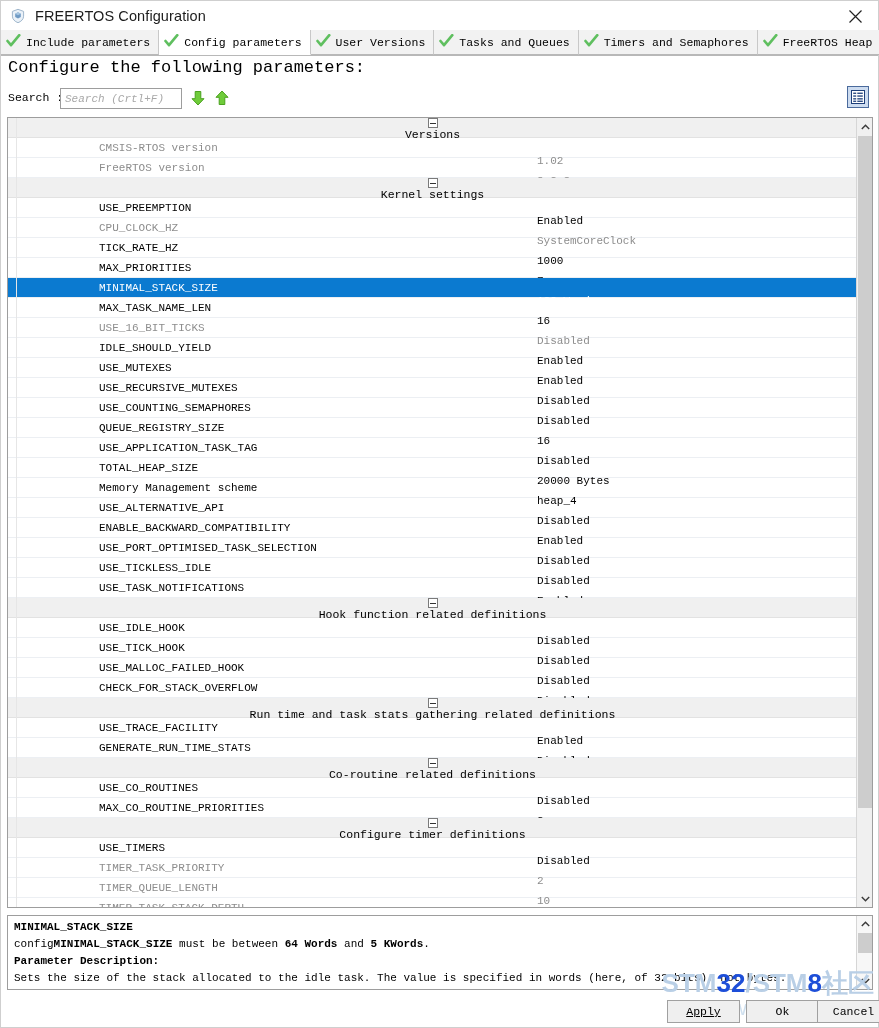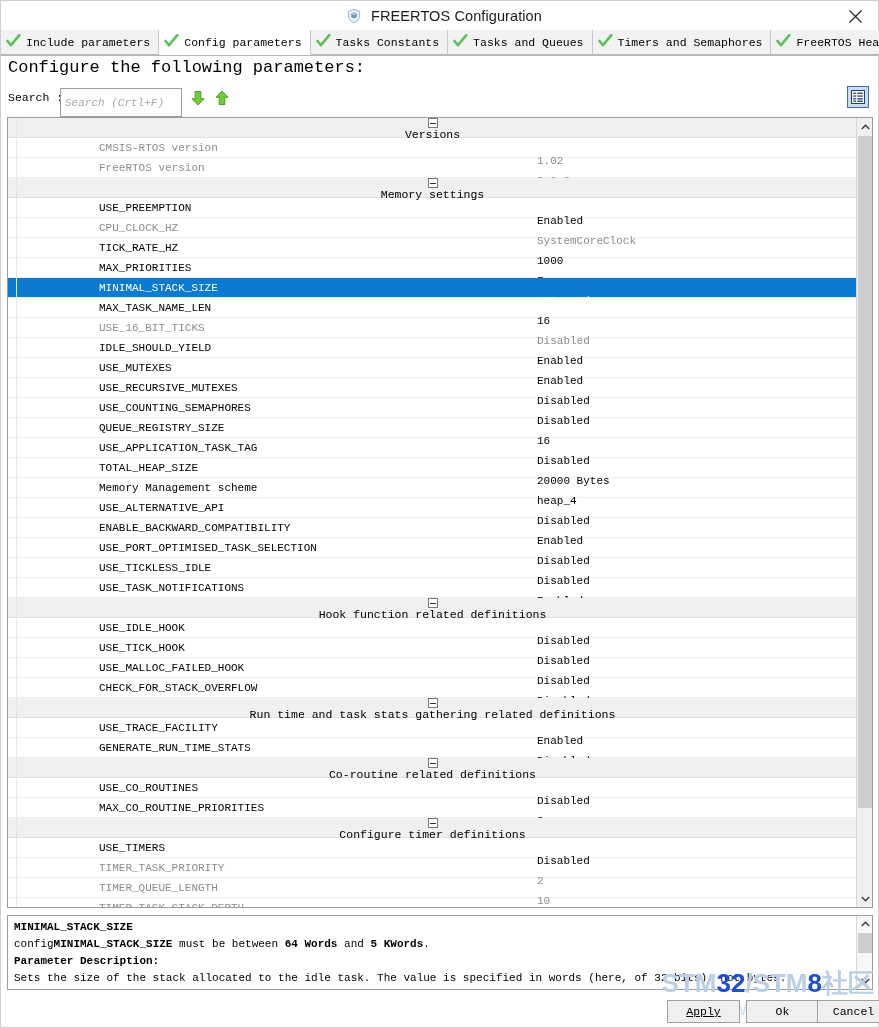--- a/index.html
+++ b/index.html
@@ -14,21 +14,21 @@
     position: relative;
     width: 879px; height: 1028px;
     background: #ffffff;
     border: 1px solid #cfcfcf;
   }
 
   
   #titlebar {
     position: absolute; left: 0; top: 0; width: 877px; height: 29px;
     background: #ffffff;
-    display: flex; align-items: center; justify-content: center;
+    display: flex; align-items: center;
   }
   #titlebar .tb-icon {
     margin-left: 9px; margin-right: 9px;
     width: 16px; height: 16px; position: relative;
   }
   #titlebar .tb-title {
     font-family: "Liberation Sans", sans-serif;
     font-size: 14.5px; color: #1c1c1c; letter-spacing: .1px;
   }
   #close-btn {
@@ -76,21 +76,21 @@
   #searchrow {
     position: absolute; left: 0; top: 84px; width: 877px; height: 30px;
   }
   #search-label {
     position: absolute; left: 7px; top: 6px;
     font-family: "Liberation Mono", "DejaVu Sans Mono", monospace;
     font-size: 11.5px; color: #000;
   }
   #search-input {
     position: absolute; left: 59px; top: 3px;
-    width: 122px; height: 29px;
+    width: 122px; height: 21px;
     border: 1px solid #9d9d9d; background: #fff;
     font-family: "Liberation Mono", "DejaVu Sans Mono", monospace;
     font-size: 11px; color: #000;
     padding: 0 4px;
   }
   #search-input::placeholder { color: #a8a8a8; font-style: italic; }
   .nav-arrow {
     position: absolute; top: 4px; width: 18px; height: 18px; cursor: pointer;
   }
   #search-next { left: 188px; }
@@ -285,21 +285,21 @@
           </svg>
       </span>
       <span>Config parameters</span>
     </div>
     <div class="tab">
       <span class="chk">
         <svg width="15" height="14" viewBox="0 0 15 14">
             <path d="M1.5 7 L5 11.2 L13.3 1.2" stroke="#5fbf5f" stroke-width="2.6" fill="none" stroke-linecap="round" stroke-linejoin="round"></path>
           </svg>
       </span>
-      <span>Tasks Constants</span>
+      <span>User Versions</span>
     </div>
     <div class="tab">
       <span class="chk">
         <svg width="15" height="14" viewBox="0 0 15 14">
             <path d="M1.5 7 L5 11.2 L13.3 1.2" stroke="#5fbf5f" stroke-width="2.6" fill="none" stroke-linecap="round" stroke-linejoin="round"></path>
           </svg>
       </span>
       <span>Tasks and Queues</span>
     </div>
     <div class="tab">
@@ -360,21 +360,21 @@
         <div class="row dim">
           <span class="name">CMSIS-RTOS version</span>
           <span class="value">1.02</span>
         </div>
         <div class="row dim">
           <span class="name">FreeRTOS version</span>
           <span class="value">8.2.3</span>
         </div>
         <div class="grouprow">
           <span class="expander"></span>
-          <span>Memory settings</span>
+          <span>Kernel settings</span>
         </div>
         <div class="row">
           <span class="name">USE_PREEMPTION</span>
           <span class="value">Enabled</span>
         </div>
         <div class="row dim">
           <span class="name">CPU_CLOCK_HZ</span>
           <span class="value">SystemCoreClock</span>
         </div>
         <div class="row">

